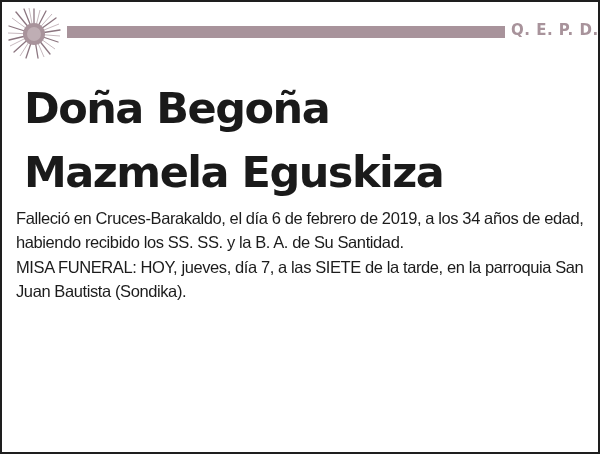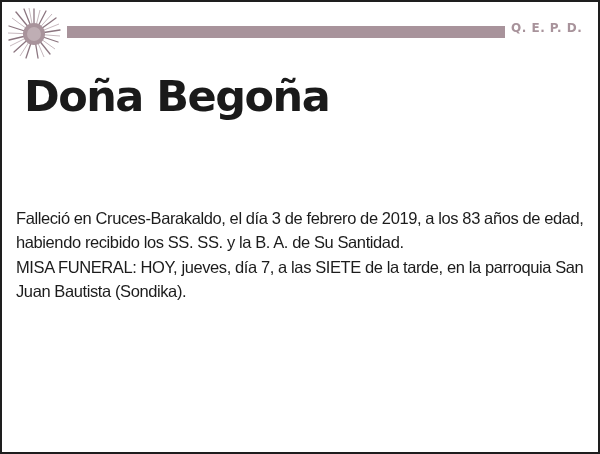--- a/index.html
+++ b/index.html
@@ -18,35 +18,35 @@
     }
     .rule {
       position: absolute; left: 65px; top: 24px;
       width: 438px; height: 12px;
       background: #a8939b;
     }
     .qepd {
       position: absolute; left: 509px; top: 19px;
       font-family: "DejaVu Sans", sans-serif;
       font-weight: bold;
-      font-size: 12px;
+      font-size: 15px;
       letter-spacing: 0.5px;
       color: #a8939b;
       white-space: nowrap;
     }
     .name {
       position: absolute; left: 22px; top: 68px;
       font-family: "DejaVu Sans", sans-serif;
       font-weight: bold;
       font-size: 43px;
       line-height: 52px;
       color: #1a1a1a;
       letter-spacing: -1.5px;
     }
-    .name div { white-space: nowrap; }
+    .name div { white-space: nowrap; margin-top: 12px; }
     .body {
       position: absolute; left: 14px; top: 205px;
       width: 572px;
       font-family: "Liberation Sans", sans-serif;
       font-size: 16.5px;
       line-height: 23.5px;
       color: #1c1c1c;
       letter-spacing: -0.4px;
     }
     .body p { margin: 0 0 2px 0; }
@@ -91,20 +91,21 @@
       <circle cx="28" cy="28" r="7" fill="#bfaeb4"></circle>
     </svg>
   </div>
 
   <div class="rule"></div>
 
   <div class="qepd">Q. E. P. D.</div>
 
   <div class="name">
     <div>Doña Begoña</div>
+    <div>Mazmela Eguskiza</div>
   </div>
 
   <div class="body">
-    <p>Falleció en Cruces-Barakaldo, el día 3 de febrero de 2019, a los 83 años de edad, habiendo recibido los SS. SS. y la B. A. de Su Santidad.</p>
+    <p>Falleció en Cruces-Barakaldo, el día 6 de febrero de 2019, a los 34 años de edad, habiendo recibido los SS. SS. y la B. A. de Su Santidad.</p>
     <p class="bold">MISA FUNERAL: HOY, jueves, día 7, a las SIETE de la tarde, en la parroquia San Juan Bautista (Sondika).</p>
   </div>
 
 </div>
 
 </body></html>

